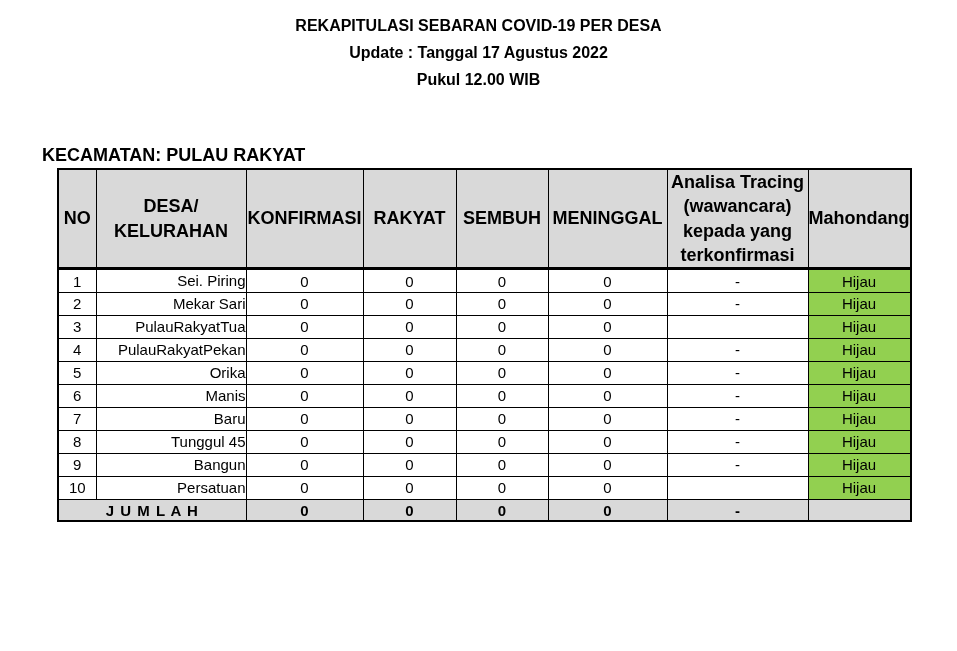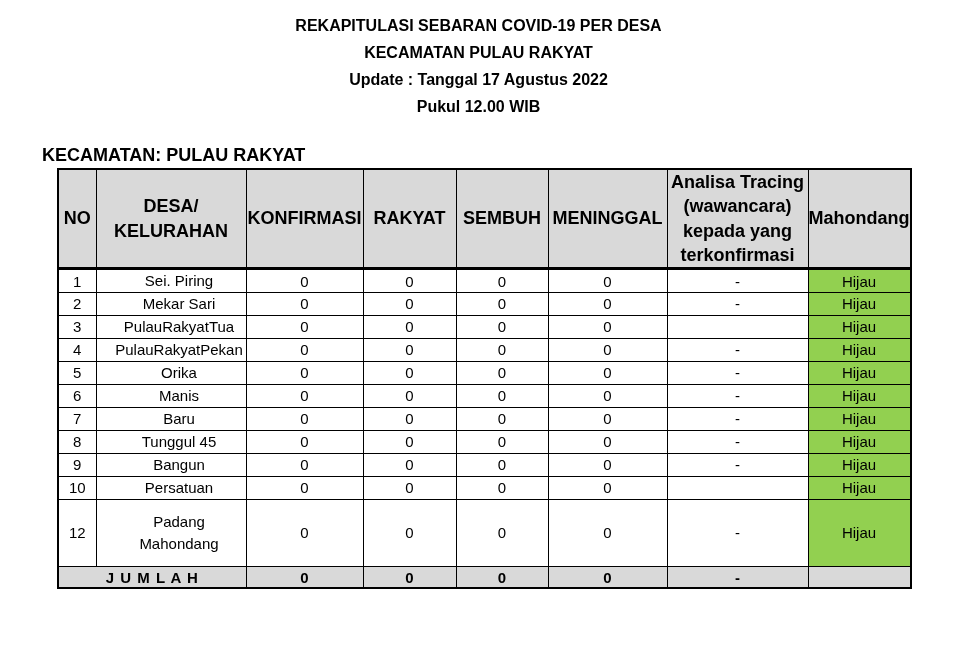--- a/index.html
+++ b/index.html
@@ -44,39 +44,38 @@
   .covid thead th {
     background: var(--header-bg, #D9D9D9);
     font-weight: bold;
     font-size: 18px;
     white-space: pre-line;
     line-height: 1.35;
     height: 84px;
     border-bottom: 3px solid #000;
   }
   .covid td.c-desa {
-    text-align: center;
+    text-align: right;
     padding-left: 16px;
     white-space: pre-line;
     line-height: 1.45;
   }
   .covid td.c-ket { background: var(--green, #92D050); }
   tr.r-std   { height: 23px; }
   tr.r-tall  { height: 45px; }
   tr.r-xtall { height: 67px; }
   tr.footer-row { height: 22px; font-weight: bold; }
   tr.footer-row td { background: var(--footer-bg, #D9D9D9); }
   td.c-jumlah { letter-spacing: 1px; }
 </style>
 </head>
 <body>
 
 <div class="title-block">
   <div>REKAPITULASI SEBARAN COVID-19 PER DESA</div>
-  <div>KECAMATAN PULAU RAKYAT</div>
   <div>Update : Tanggal 17 Agustus 2022</div>
   <div>Pukul 12.00 WIB</div>
 </div>
 
 <div class="section-label">KECAMATAN: PULAU RAKYAT</div>
 
 <table class="covid">
   <colgroup>
     <col style="width:38px">
       <col style="width:150px">
@@ -197,31 +196,20 @@
     <tr class="r-std">
       <td class="c-no">10</td>
       <td class="c-desa">Persatuan</td>
       <td>0</td>
       <td>0</td>
       <td>0</td>
       <td>0</td>
       <td></td>
       <td class="c-ket">Hijau</td>
     </tr>
-    <tr class="r-xtall">
-      <td class="c-no">12</td>
-      <td class="c-desa">Padang
-Mahondang</td>
-      <td>0</td>
-      <td>0</td>
-      <td>0</td>
-      <td>0</td>
-      <td>-</td>
-      <td class="c-ket">Hijau</td>
-    </tr>
     <tr class="footer-row">
       <td colspan="2" class="c-jumlah">J U M L A H</td>
       <td>0</td>
       <td>0</td>
       <td>0</td>
       <td>0</td>
       <td>-</td>
       <td></td>
     </tr>
   </tbody>

